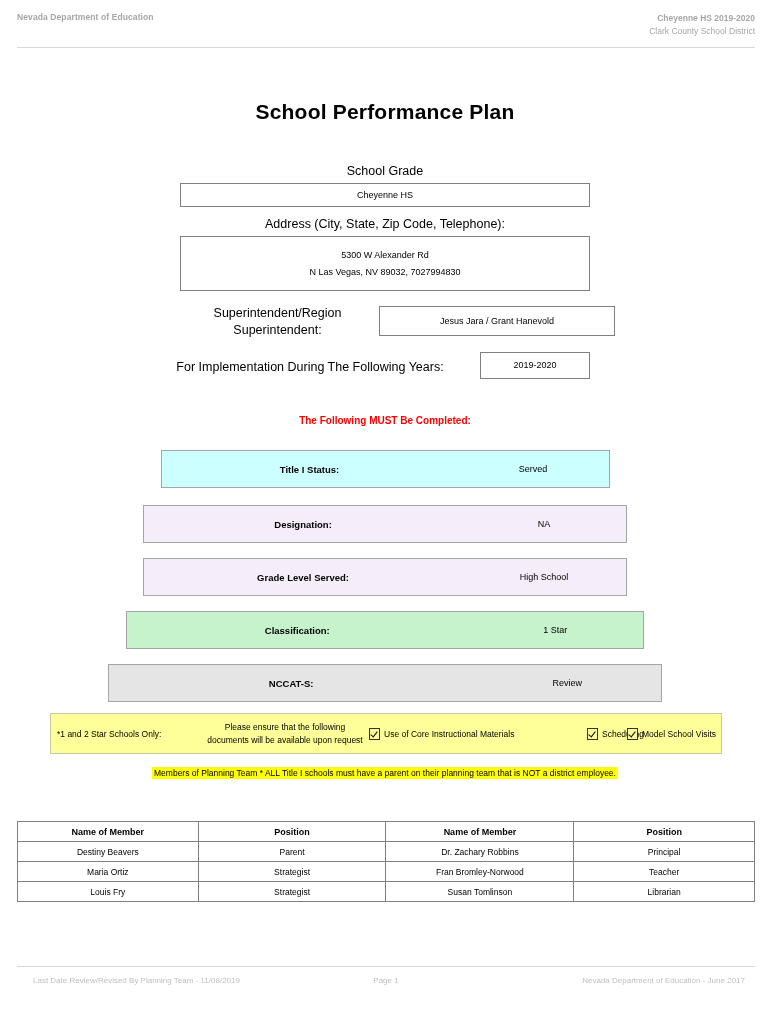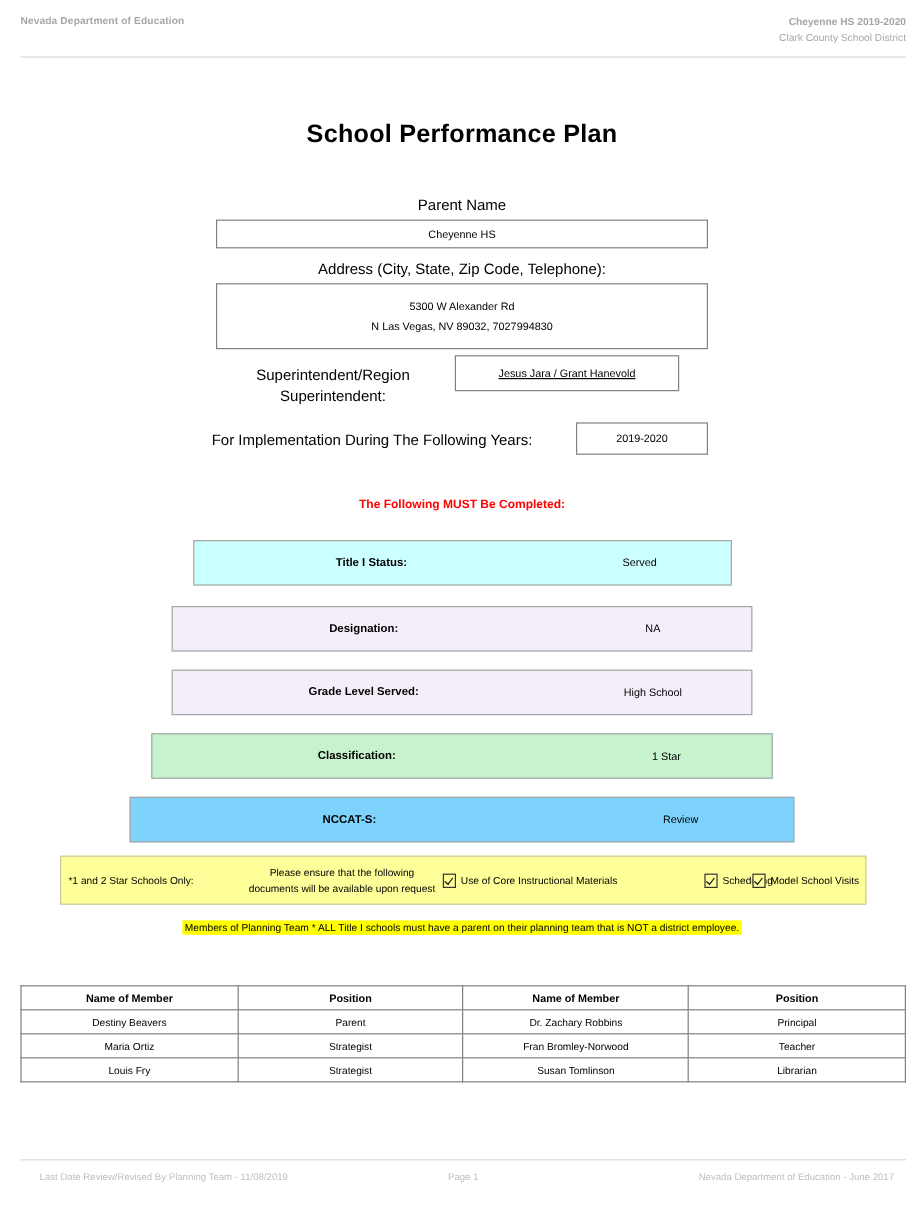--- a/index.html
+++ b/index.html
@@ -93,21 +93,21 @@
   #school-name-label { top: 164px; left: 185px; width: 400px; }
   #school-name-box   { top: 183px; left: 180px; width: 410px; height: 24px; }
 
   #address-label { top: 217px; left: 185px; width: 400px; }
   #address-box   { top: 236px; left: 180px; width: 410px; height: 55px; }
 
   #supt-label {
     top: 305px; left: 180px; width: 195px;
     line-height: 17px;
   }
-  #supt-box { top: 296px; left: 379px; width: 187px; height: 30px; text-decoration: underline; }
+  #supt-box { top: 306px; left: 379px; width: 236px; height: 30px; }
 
   #impl-label { top: 360px; left: 150px; width: 320px; }
   #impl-box   { top: 352px; left: 480px; width: 110px; height: 27px; }
 
   
   #must-complete {
     position: absolute;
     top: 415px;
     left: 0;
     width: 770px;
@@ -141,21 +141,21 @@
     transform: translateY(-50%);
     width: 34%;
     text-align: center;
     font-size: 9px;
   }
 
   #bar-title1   { top: 450px; left: 161px; width: 449px; background: #ccffff; }
   #bar-design   { top: 505px; left: 143px; width: 484px; background: #f5eefa; text-decoration: underline; }
   #bar-grade    { top: 558px; left: 143px; width: 484px; background: #f5eefa; }
   #bar-class    { top: 611px; left: 126px; width: 518px; background: #c6f2cc; }
-  #bar-nccat    { top: 664px; left: 108px; width: 554px; background: #7dd3fc; }
+  #bar-nccat    { top: 664px; left: 108px; width: 554px; background: #e5e5e5; }
 
   
   #star-band {
     position: absolute;
     top: 713px;
     left: 50px;
     width: 672px;
     height: 41px;
     background: #ffff99;
     border: 1px solid #c9c9a0;
@@ -285,21 +285,21 @@
   <div class="hdr-left">Nevada Department of Education</div>
   <div class="hdr-right">
     <div class="l1">Cheyenne HS  2019-2020</div>
     <div class="l2">Clark County School District</div>
   </div>
 </div>
 <div class="hdr-rule"></div>
 
 <div class="doc-title">School Performance Plan</div>
 
-<div class="field-label" id="school-name-label">Parent Name</div>
+<div class="field-label" id="school-name-label">School Grade</div>
 <div class="field-box" id="school-name-box">
   <div class="line">Cheyenne HS</div>
 </div>
 
 <div class="field-label" id="address-label">Address (City, State, Zip Code, Telephone):</div>
 <div class="field-box" id="address-box">
   <div class="line">5300 W Alexander Rd</div>
   <div class="line">N Las Vegas, NV  89032, 7027994830</div>
 </div>
 

